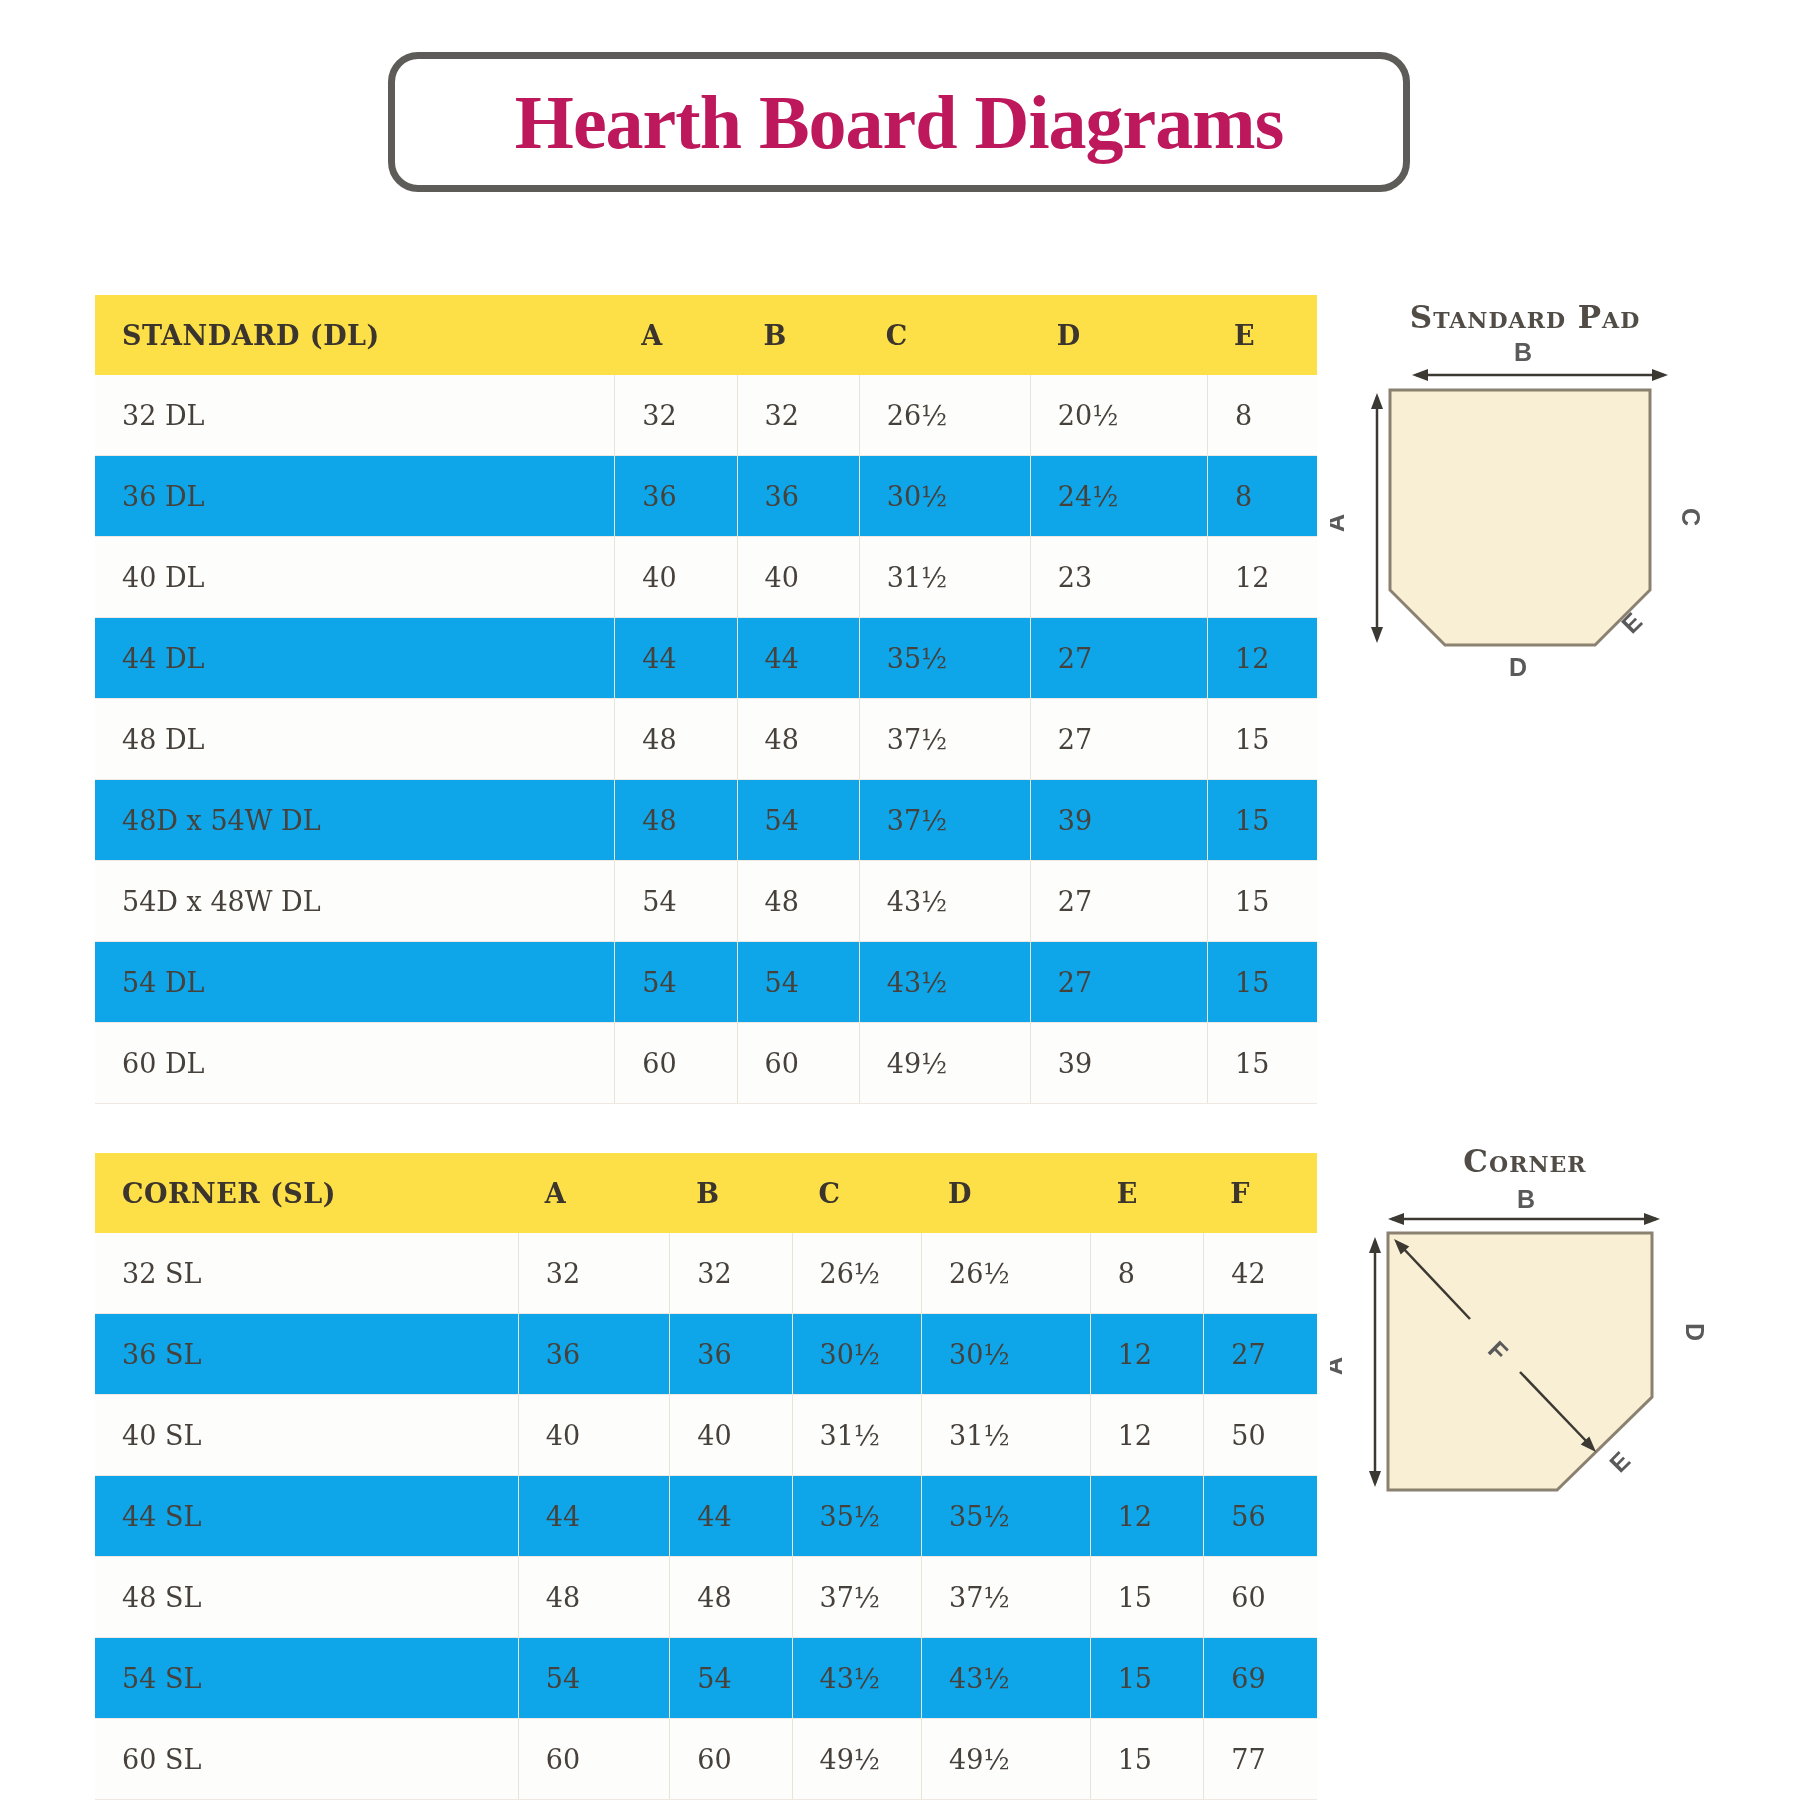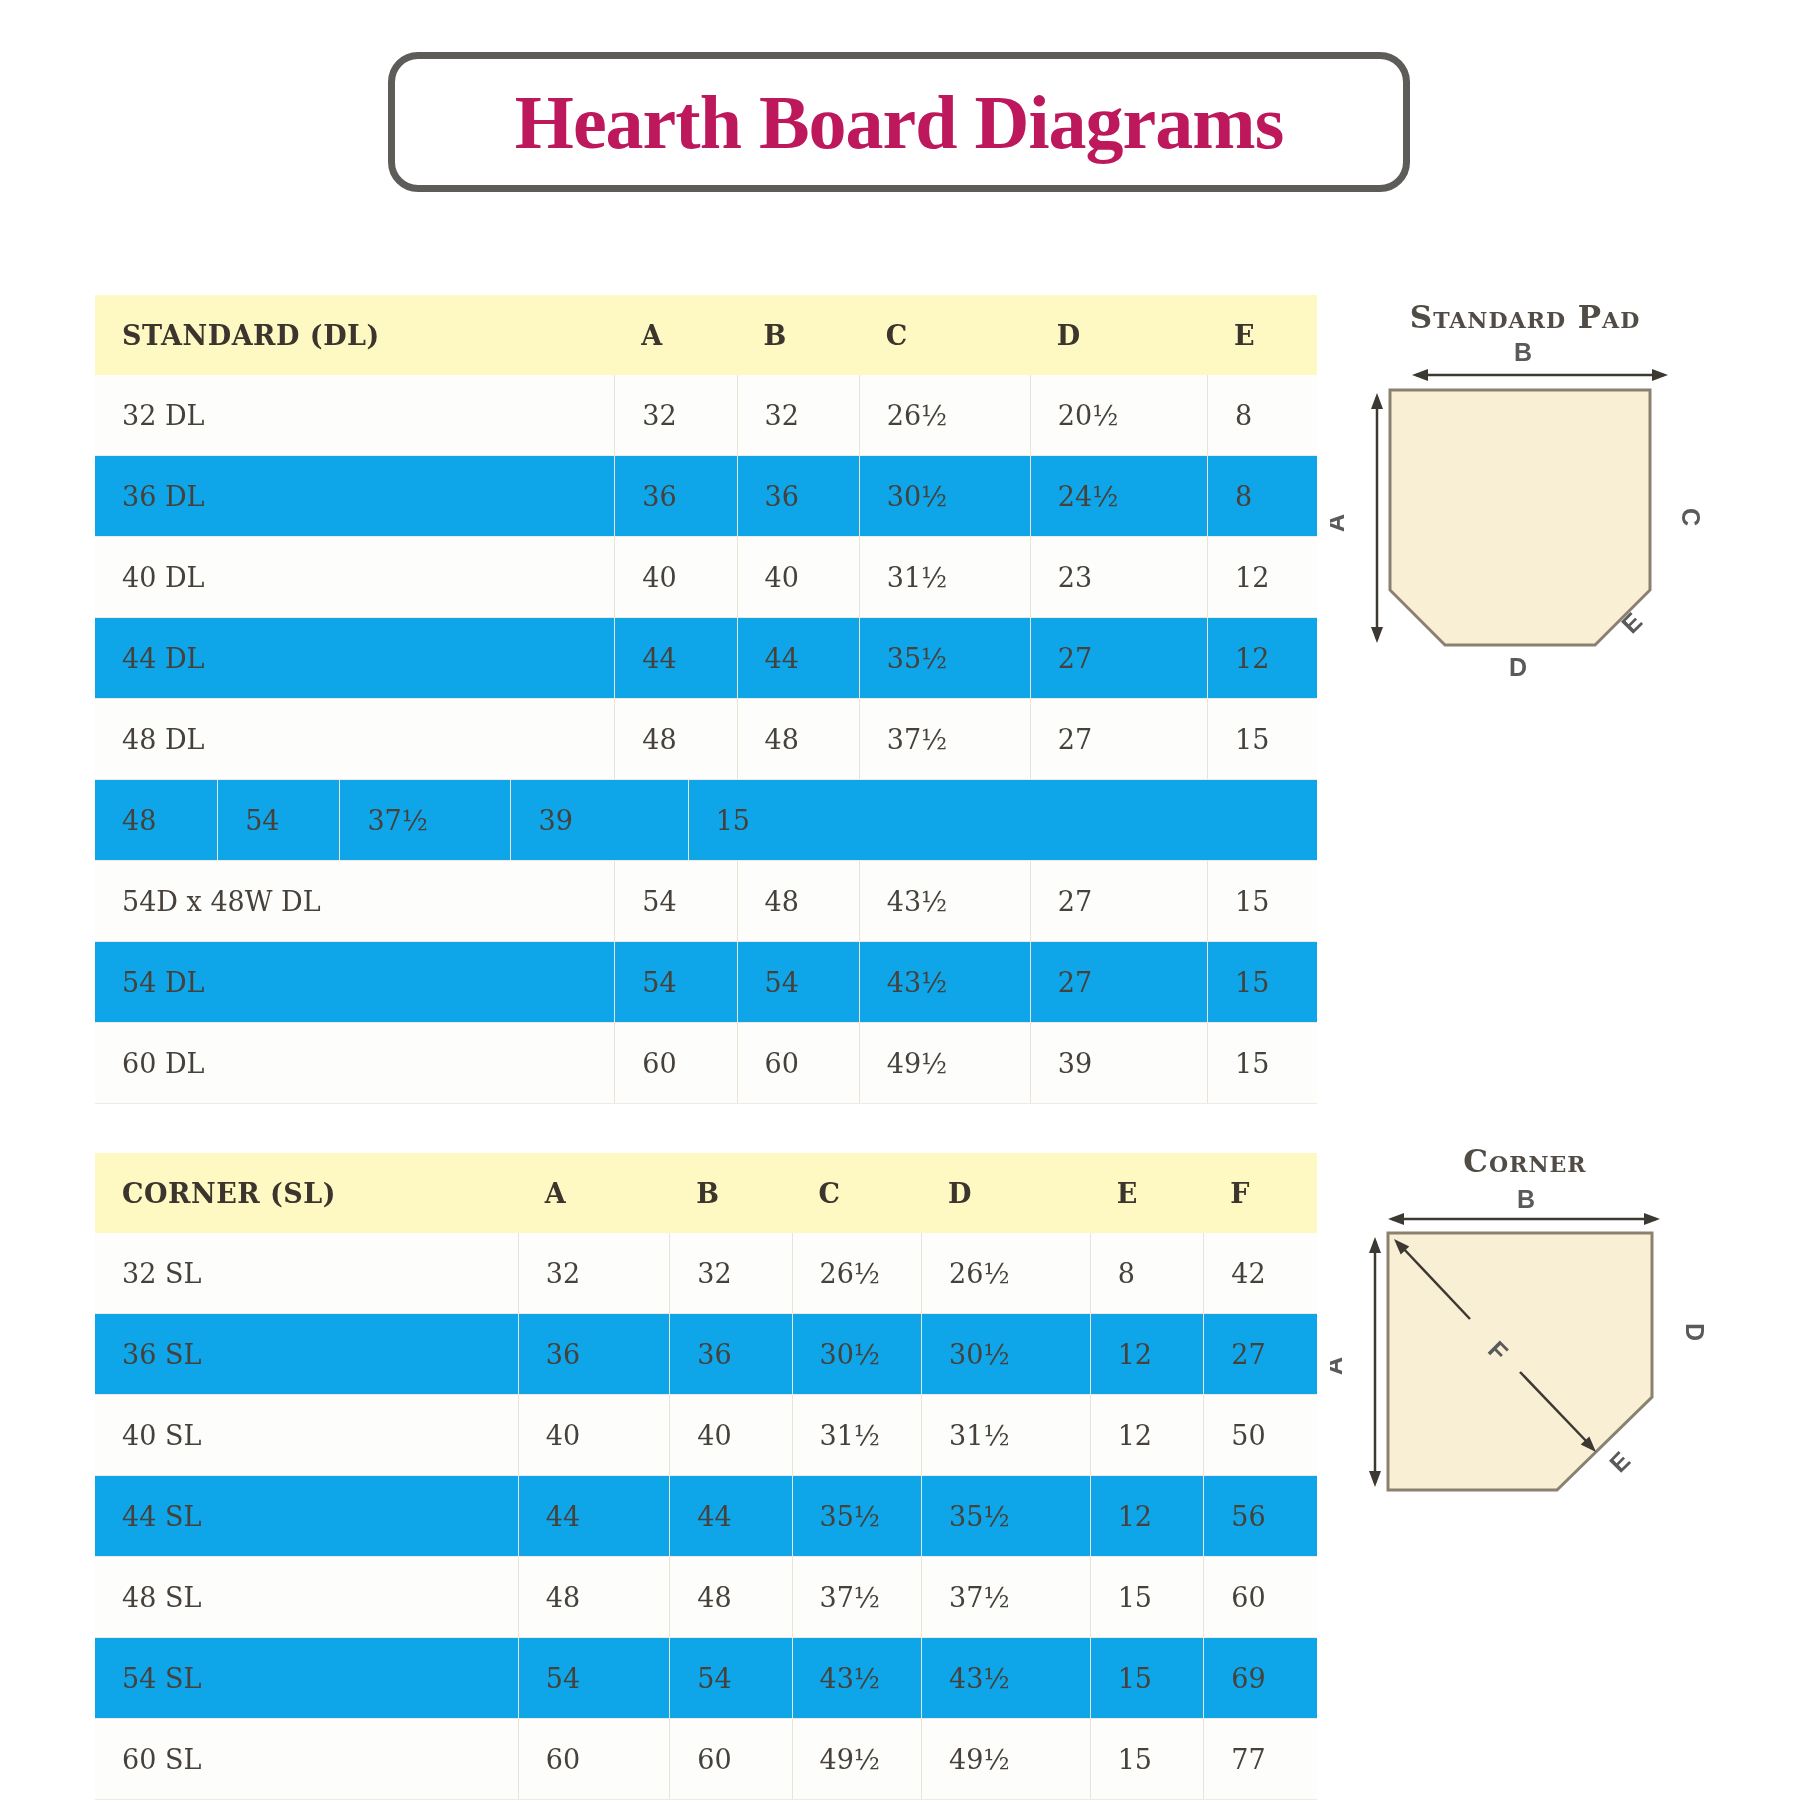--- a/index.html
+++ b/index.html
@@ -17,21 +17,21 @@
   .title-box span{
     font-family:"Liberation Serif","DejaVu Serif",serif;
     font-weight:bold;font-size:76px;letter-spacing:-1px;color:#be185d;
     white-space:nowrap;
   }
   
   .dtable{position:absolute;left:95px;width:1222px;}
   .standard-pos{top:295px;}
   .corner-pos{top:1153px;}
   .thead{
-    display:flex;align-items:center;height:80px;background:#fef9c3;
+    display:flex;align-items:center;height:80px;background:#fde047;
   }
   .thead .cell{
     font-weight:bold;font-size:27px;color:#3b352e;letter-spacing:.5px;
   }
   .trow{display:flex;align-items:center;height:80px;border-bottom:1px solid #f0e8e1;}
   .r-white{background:#fdfdfc;}
   .r-light{background:#0ea5e9;}
   .cell{box-sizing:border-box;padding-left:27px;font-size:27px;color:#46413b;
         overflow:hidden;white-space:nowrap;}
   .trow .cell + .cell{border-left:1px solid #eae3da;align-self:stretch;
@@ -110,20 +110,21 @@
   </div>
   <div class="trow r-white">
     <div class="cell s-c0">48 DL</div>
     <div class="cell s-c1">48</div>
     <div class="cell s-c2">48</div>
     <div class="cell s-c3">37½</div>
     <div class="cell s-c4">27</div>
     <div class="cell s-c5">15</div>
   </div>
   <div class="trow r-light">
+    <div class="cell s-c0">48D x 54W DL</div>
     <div class="cell s-c1">48</div>
     <div class="cell s-c2">54</div>
     <div class="cell s-c3">37½</div>
     <div class="cell s-c4">39</div>
     <div class="cell s-c5">15</div>
   </div>
   <div class="trow r-white">
     <div class="cell s-c0">54D x 48W DL</div>
     <div class="cell s-c1">54</div>
     <div class="cell s-c2">48</div>

